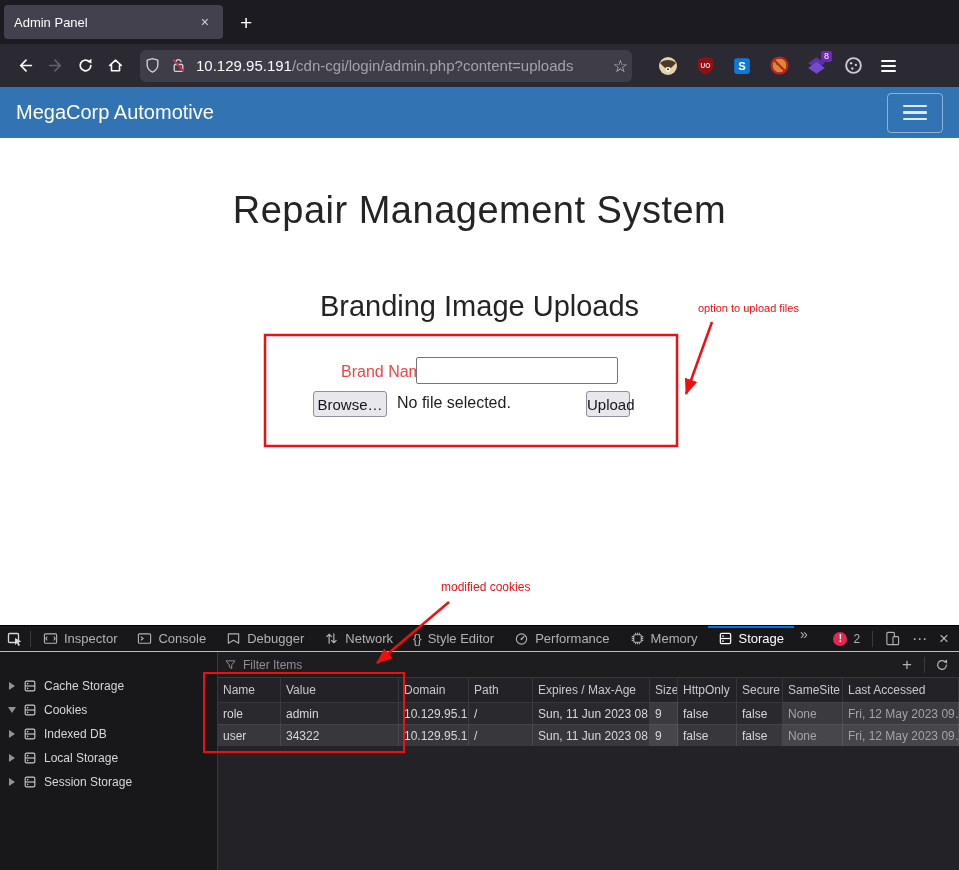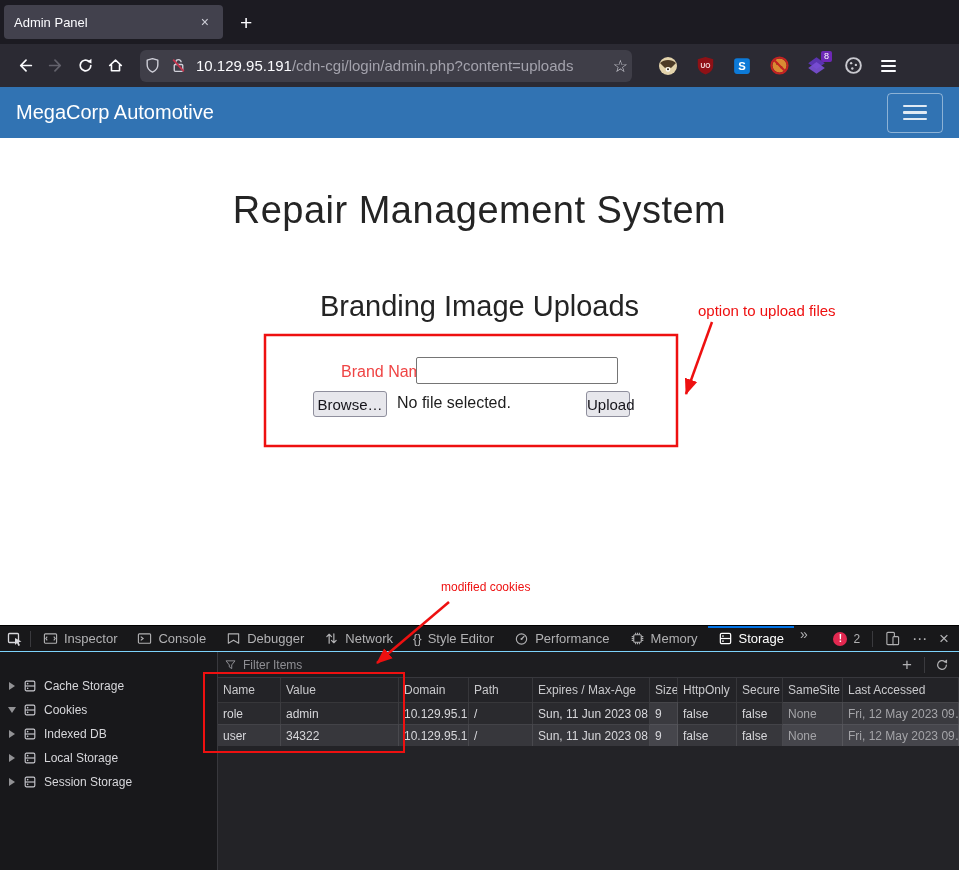--- a/index.html
+++ b/index.html
@@ -64,21 +64,21 @@
     position:absolute; height:26px; background:#e7e7ec; border:1px solid #8f8f9d; border-radius:3px;
     font-size:15px; color:#15141a; font-family:"Liberation Sans", sans-serif; text-align:center;
   }
   .browse-btn { left:313px; top:391px; width:74px; }
   .file-status { position:absolute; left:397px; top:394px; font-size:16px; color:#1d1d1d; }
   .upload-btn { left:586px; top:391px; width:44px; }
 
   
   .annot-overlay { position:absolute; inset:0; z-index:40; pointer-events:none; }
   .annot-note { position:absolute; z-index:41; color:#ee1010; pointer-events:none; }
-  .note-upload { left:698px; top:302px; font-size:15px; }
+  .note-upload { left:698px; top:302px; font-size:11px; }
   .note-cookies { left:441px; top:580px; font-size:12px; }
 
   
   .devtools { position:absolute; left:0; top:625px; width:959px; height:245px;
     background:#232327; border-top:1px solid #000; color:#d7d7db; font-size:12px; }
   .dt-toolbar { height:26px; background:#18181a; border-bottom:1px solid #7dd3fc;
     display:flex; align-items:center; }
   .dt-pick { width:30px; height:100%; display:flex; align-items:center; justify-content:center; }
   .dt-sep { width:1px; height:16px; background:#3a3a3e; }
   .dt-tabs { display:flex; height:100%; margin-left:2px; }

